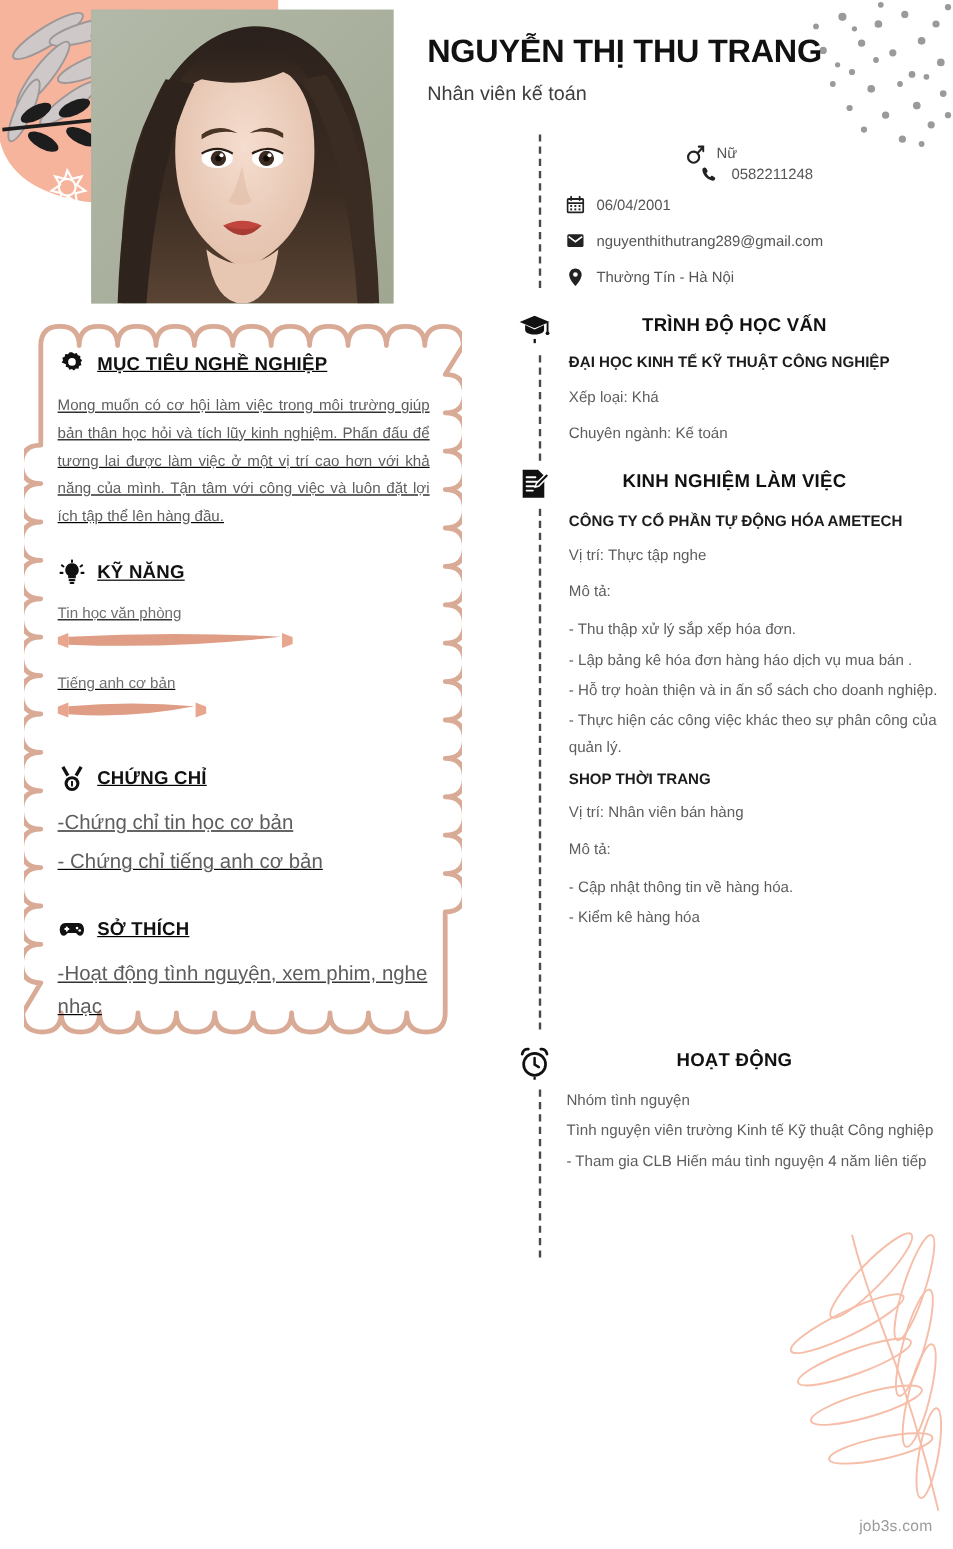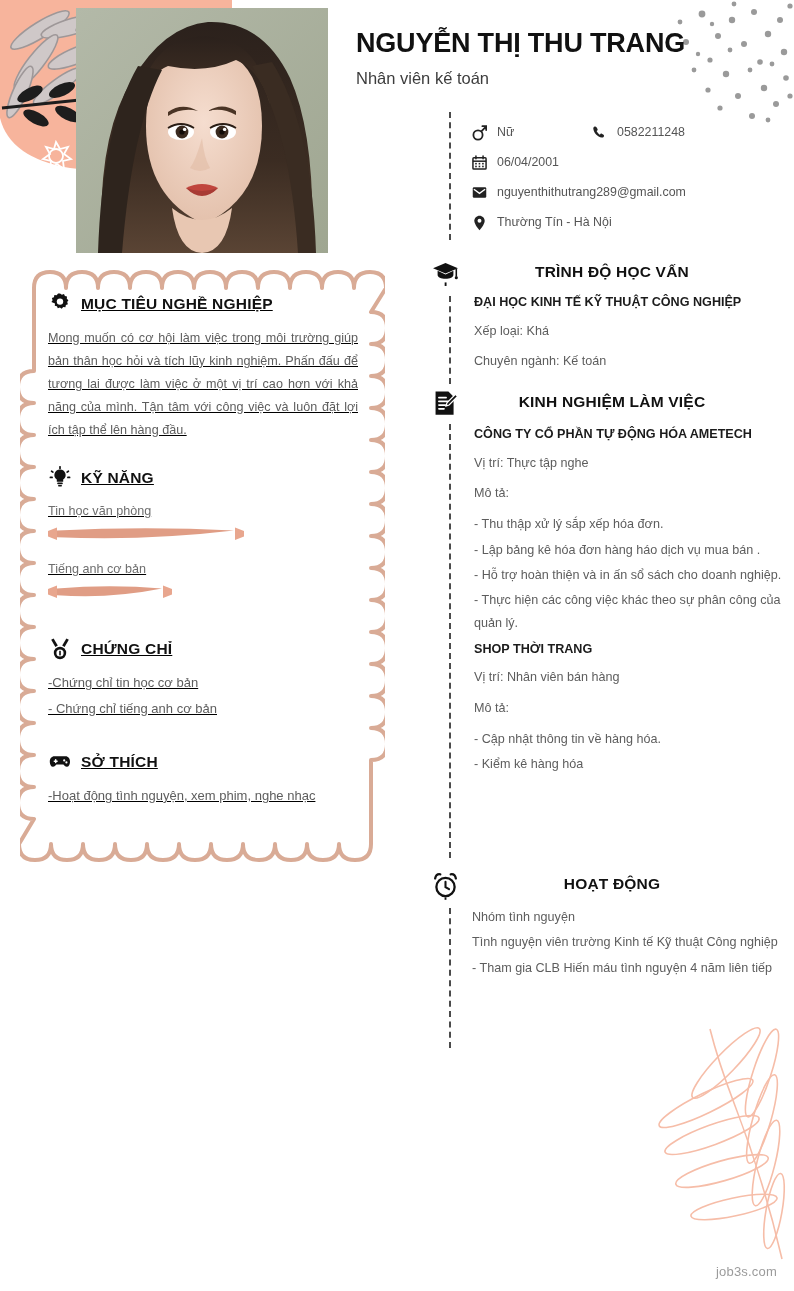--- a/index.html
+++ b/index.html
@@ -42,39 +42,39 @@
 
   .objective{
     font-size:12.6px;line-height:1.82;color:#5d5d5d;text-align:justify;
     margin:0 0 24px 0;
   }
 
   .skill-label{font-size:12.6px;color:#6e6e6e;line-height:1.6;margin:0 0 6px 0;}
   .skill-bar{margin:0 0 18px 0;height:14px;}
   .skill-bar svg{display:block;}
 
-  .list-line{font-size:13px;color:#5d5d5d;line-height:1.62;margin:0 0 5px 0;}
+  .list-line{font-size:17px;color:#5d5d5d;line-height:1.62;margin:0 0 5px 0;}
 
   .gap-a{height:20px;}
   .gap-b{height:26px;}
 
   
   .hdr{position:absolute;left:356px;top:28px;width:410px;z-index:3;}
   .name{
     font-size:27px;font-weight:bold;color:#111;letter-spacing:-.2px;
     line-height:1.12;margin:0;white-space:nowrap;
   }
   .role{font-size:16.5px;color:#3d3d3d;line-height:1.3;margin:10px 0 0 0;}
 
   .contact{position:absolute;left:470px;top:120px;width:320px;z-index:3;}
   .crow{display:flex;align-items:center;min-height:25px;margin-bottom:5px;}
   .crow .ci{width:18px;flex:0 0 18px;display:flex;align-items:center;justify-content:center;margin-right:9px;}
   .crow .ci svg{display:block;}
   .ctext{font-size:12.4px;color:#555;line-height:1.3;}
-  .crow-split{display:flex;align-items:center;}
+  .crow-split{display:flex;align-items:center;flex-direction:column;}
   .c-left{display:flex;align-items:center;width:120px;}
   .c-right{display:flex;align-items:center;justify-content:center;}
 
   
   .rail{position:absolute;left:449px;width:0;border-left:2px dashed #4a4a4a;z-index:2;}
   .rail-a{top:112px;height:128px;}
   .rail-b{top:296px;height:88px;}
   .rail-c{top:424px;height:434px;}
   .rail-d{top:908px;height:140px;}
 

